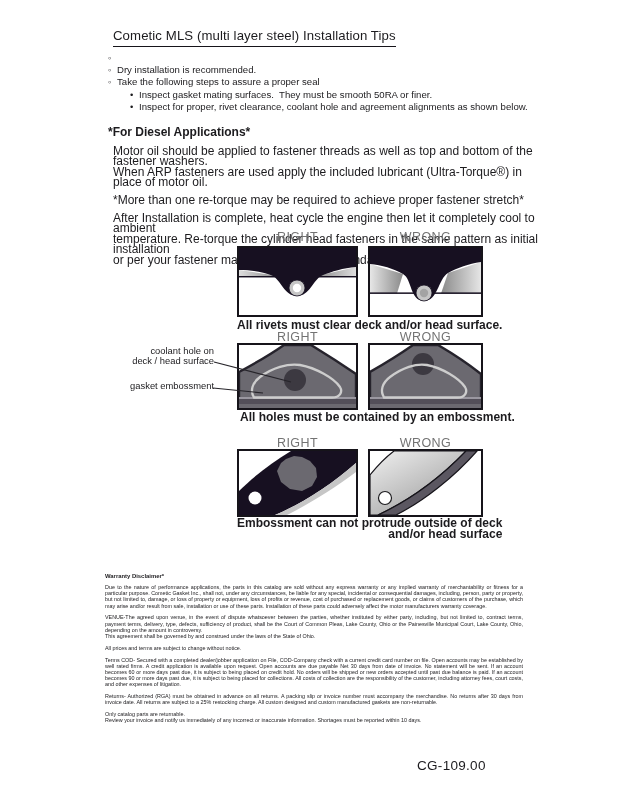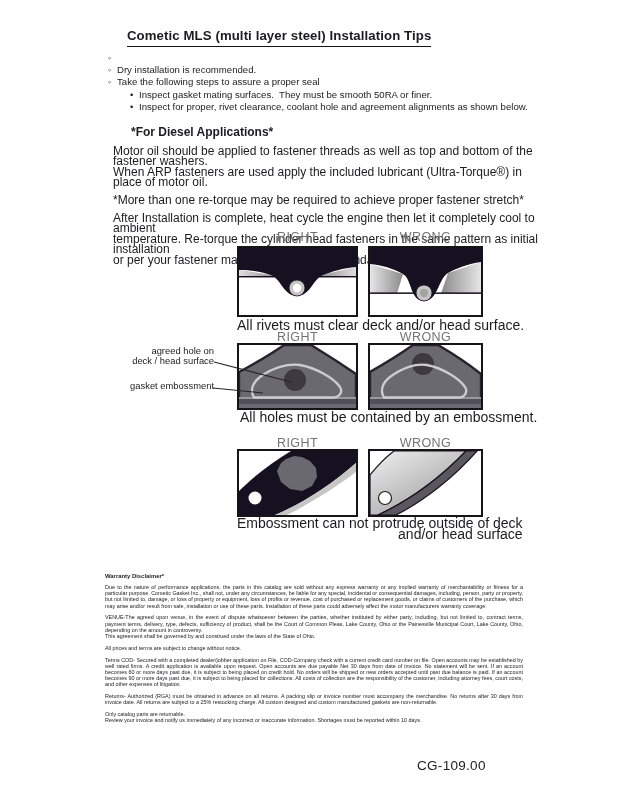--- a/index.html
+++ b/index.html
@@ -4,33 +4,33 @@
 <style>
   html,body{margin:0;padding:0;background:#e9e9e9;}
   .page{
     position:relative;width:618px;height:800px;background:#ffffff;
     font-family:"Liberation Sans", sans-serif;color:#1c1b1e;overflow:hidden;
     margin:0 auto;
   }
   
   .topcol{position:absolute;left:108px;top:26px;width:440px;}
   .doc-title{
-    display:inline-block;margin:0 0 5px 19px;font-size:13.2px;font-weight:700;
+    display:inline-block;margin:0 0 5px 5px;font-size:13.2px;font-weight:400;
     border-bottom:1.6px solid #16141a;padding-bottom:2.5px;letter-spacing:.1px;
   }
   .tip{display:flex;font-size:9.6px;line-height:12.4px;white-space:pre-wrap;}
   .tip .mk{width:9px;flex:0 0 9px;font-size:9.5px;}
   .tip.sub{margin-left:22px;}
-  .diesel-h{margin:11px 0 0 23px;font-size:12px;font-weight:700;}
+  .diesel-h{margin:11px 0 0 0;font-size:12px;font-weight:700;}
   .dpara{margin:7px 0 0 5px;font-size:12px;line-height:10.6px;white-space:pre-line;}
   
   .dg-label{position:absolute;font-size:12.5px;letter-spacing:.4px;color:#737373;text-align:center;}
   .dg-box{position:absolute;border:2px solid #16141a;background:#fff;box-sizing:border-box;}
   .dg-box svg{display:block;}
-  .dg-caption{position:absolute;font-size:14px;line-height:10.6px;white-space:pre-line;color:#1c1b1e;}
+  .dg-caption{position:absolute;font-size:12px;line-height:10.6px;white-space:pre-line;color:#1c1b1e;font-weight:bold;}
   .callout{position:absolute;font-size:9.4px;line-height:10.2px;text-align:right;white-space:pre-line;color:#1c1b1e;}
   .leader{position:absolute;pointer-events:none;}
   
   .legal{position:absolute;left:105px;top:573px;width:418px;}
   .legal h3{margin:0 0 5px 0;font-size:5.9px;font-weight:700;}
   .legal p{margin:0 0 5.6px 0;font-size:5.4px;line-height:6.2px;text-align:justify;white-space:pre-line;}
   .doc-code{position:absolute;left:388px;top:758px;font-size:13.5px;color:#1c1b1e;letter-spacing:.3px;margin-left:29px;}
 </style>
 </head>
 <body>
@@ -114,21 +114,21 @@
       <circle cx="54" cy="45" r="8" fill="#c6c6c6" stroke="#171021" stroke-width="0.8"></circle>
       <circle cx="54" cy="45" r="4.2" fill="#a3a3a3"></circle>
     </svg>
   </div>
 
   <div class="dg-caption" style="left:237px;top:320px;">All rivets must clear deck and/or head surface.</div>
 
   <div class="dg-label" style="left:237px;top:330px;width:121px;">RIGHT</div>
   <div class="dg-label" style="left:368px;top:330px;width:115px;">WRONG</div>
 
-  <div class="callout" style="left:118px;top:346px;width:96px;">agreed hole on
+  <div class="callout" style="left:118px;top:346px;width:96px;">coolant hole on
 deck / head surface</div>
   <div class="callout" style="left:118px;top:381px;width:96px;">gasket embossment</div>
 
   <div class="dg-box" style="left:237px;top:343px;width:121px;height:67px;">
     <svg width="117" height="63" viewBox="0 0 117 63">
       <path d="M0,63 V27 Q28,12 45,0 H72 Q95,14 117,29 V63 Z" fill="#6b6970" stroke="#26232c" stroke-width="2.4"></path>
       <rect x="0" y="52" width="117" height="2" fill="#9a97a0"></rect>
       <rect x="0" y="54" width="117" height="5" fill="#534f59"></rect>
       <rect x="0" y="59" width="117" height="4" fill="#6b6970"></rect>
       <path d="M15,52.5 C11,46 13,38 21,32 C33,23 49,18 61,20 C77,23 95,33 101,42 C104,47 101,52.5 93,52.5 L15,52.5 Z" fill="none" stroke="#cdcdcd" stroke-width="2.3"></path>

